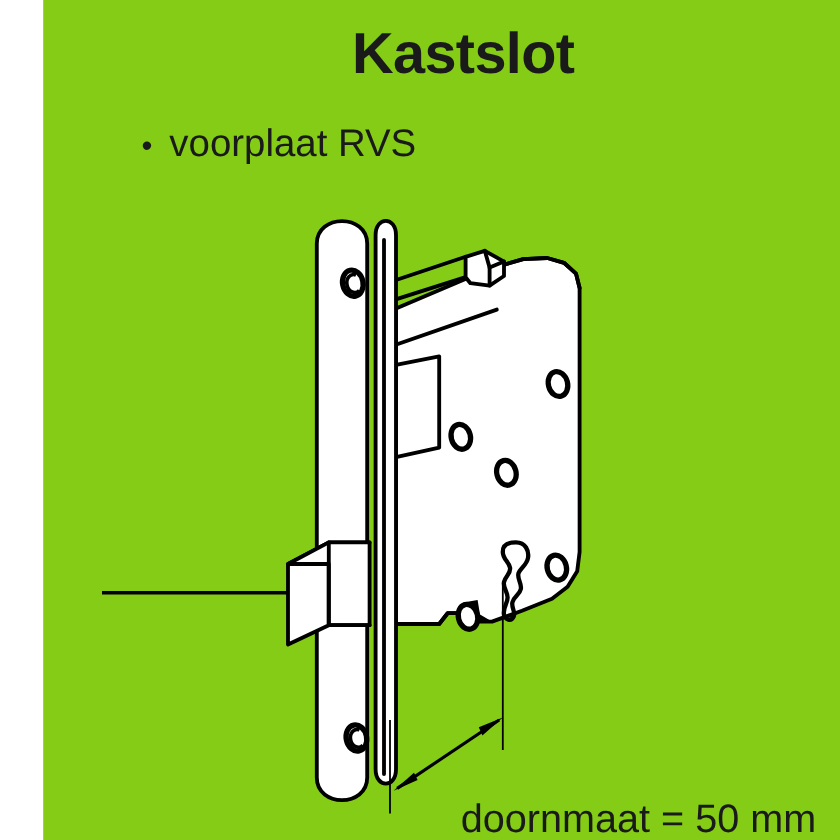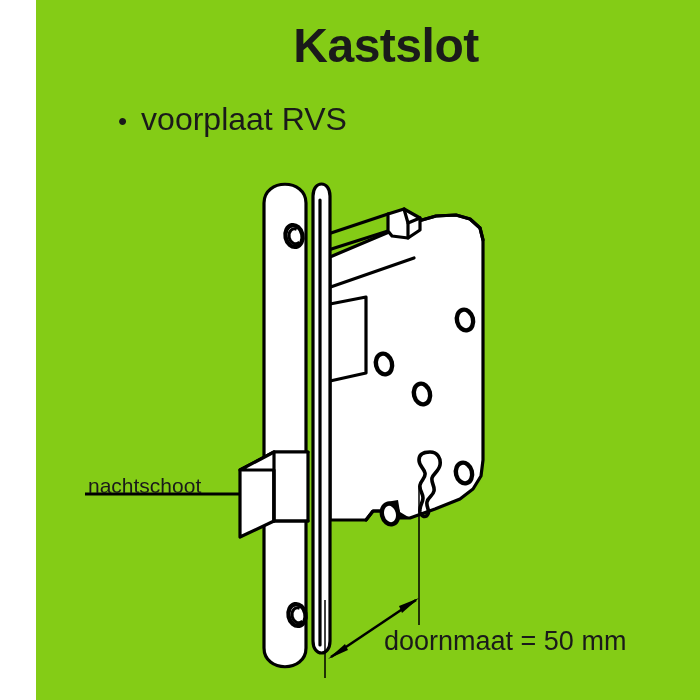--- a/index.html
+++ b/index.html
@@ -49,22 +49,22 @@
     position: absolute;
     left: 52px;
     top: 474px;
     font-size: 21px;
     color: #1a1a1a;
     white-space: nowrap;
   }
   #label-doornmaat {
     position: absolute;
     left: 348px;
-    top: 626px;
-    font-size: 27px;
+    top: 663px;
+    font-size: 33px;
     color: #1a1a1a;
     white-space: nowrap;
     text-align: right;
   }
   svg#drawing {
     position: absolute;
     left: 0;
     top: 0;
     width: 700px;
     height: 700px;
@@ -211,16 +211,15 @@
 
     <path class="ln-thin" d="M 383 486 L 383 625"></path>
 
     <path class="ln-arrow" d="M 295 657 L 380 600"></path>
     <path class="solidblk" d="M 292 659 L 312 650 L 309 644 Z"></path>
     <path class="solidblk" d="M 383 598 L 363 606 L 366 613 Z"></path>
 
     <path class="ln-arrow" style="stroke-width:3" d="M 49 494 L 204 494"></path>
   </svg>
 
-  <div id="label-nachtschoot">nachtschoot</div>
   <div id="label-doornmaat">doornmaat = 50 mm</div>
 
 </div>
 
 </body></html>

